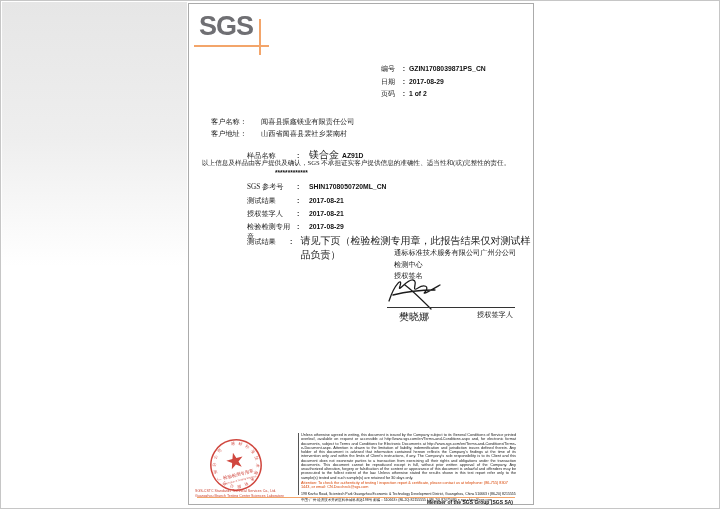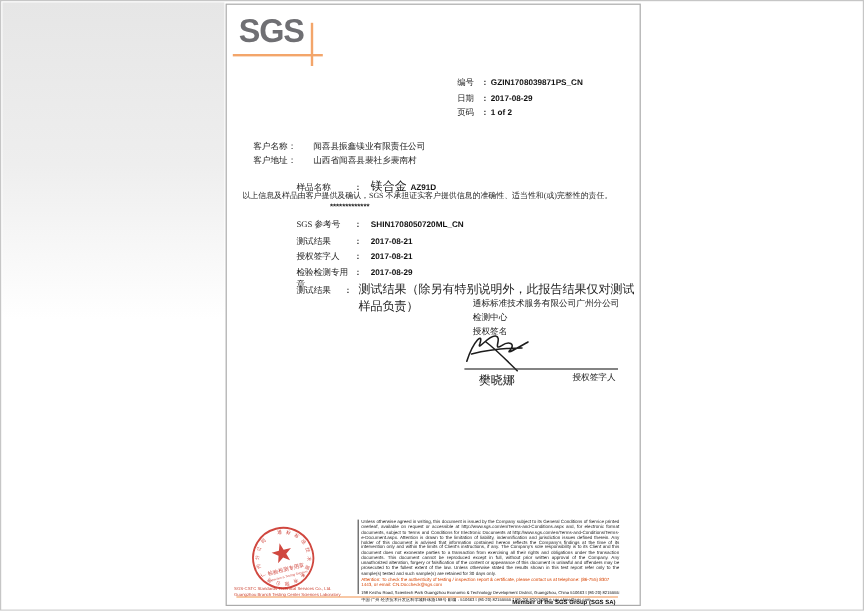--- a/index.html
+++ b/index.html
@@ -124,21 +124,21 @@
       <span class="val-b">2017-08-21</span>
     </div>
     <div class="f-row" style="top:218px">
       <span class="lab">检验检测专用章</span>
       <span class="col">:</span>
       <span class="val-b">2017-08-29</span>
     </div>
     <div class="f-row" style="top:230px">
       <span class="lab">测试结果</span>
       <span class="col">:</span>
-      <span class="val-c">测试结果（除另有特别说明外，此报告结果仅对测试样品负责）</span>
+      <span class="val-c">请见下页（检验检测专用章，此报告结果仅对测试样品负责）</span>
     </div>
 
     <div class="signoff" style="top:244px">通标标准技术服务有限公司广州分公司</div>
     <div class="signoff" style="top:256px">检测中心</div>
     <div class="signoff" style="top:267px">授权签名</div>
 
     <svg class="sig-svg" width="74" height="38" viewBox="0 0 74 38">
       <path d="M4,28 C10,10 18,4 15,13 C12,21 22,6 28,7 C34,8 25,20 33,15 C39,11 45,13 40,19 C36,23 48,16 55,12 M20,12 C28,18 38,28 46,36 M8,22 C20,19 34,17 50,17" fill="none" stroke="#1c1c1c" stroke-width="1.3" stroke-linecap="round"></path>
     </svg>
     <div class="sig-rule"></div>

